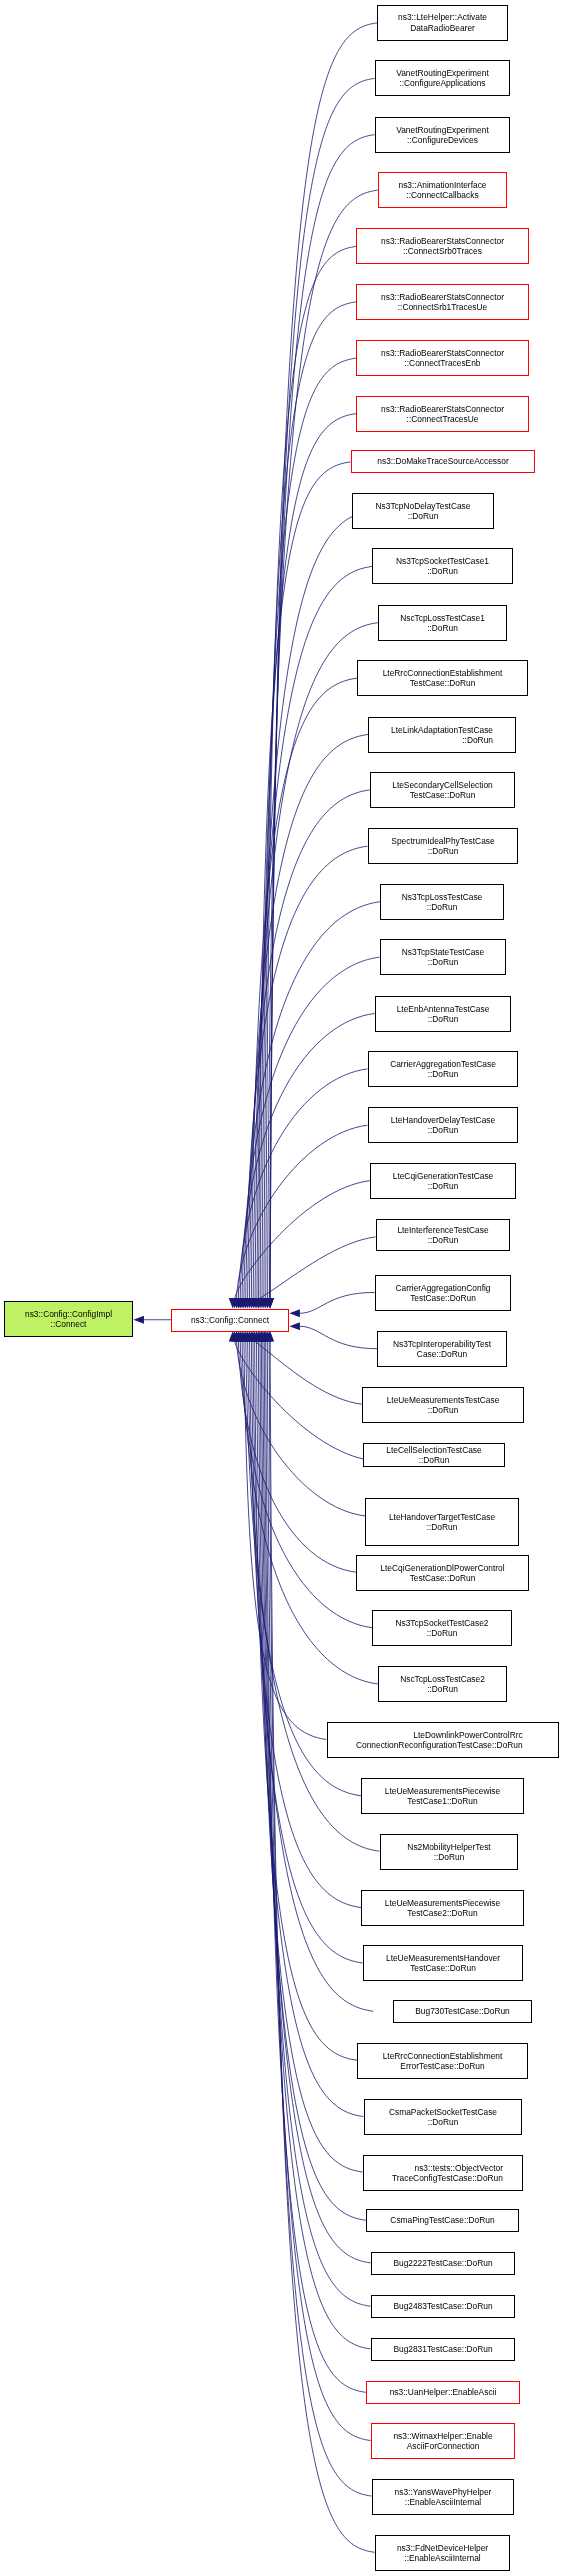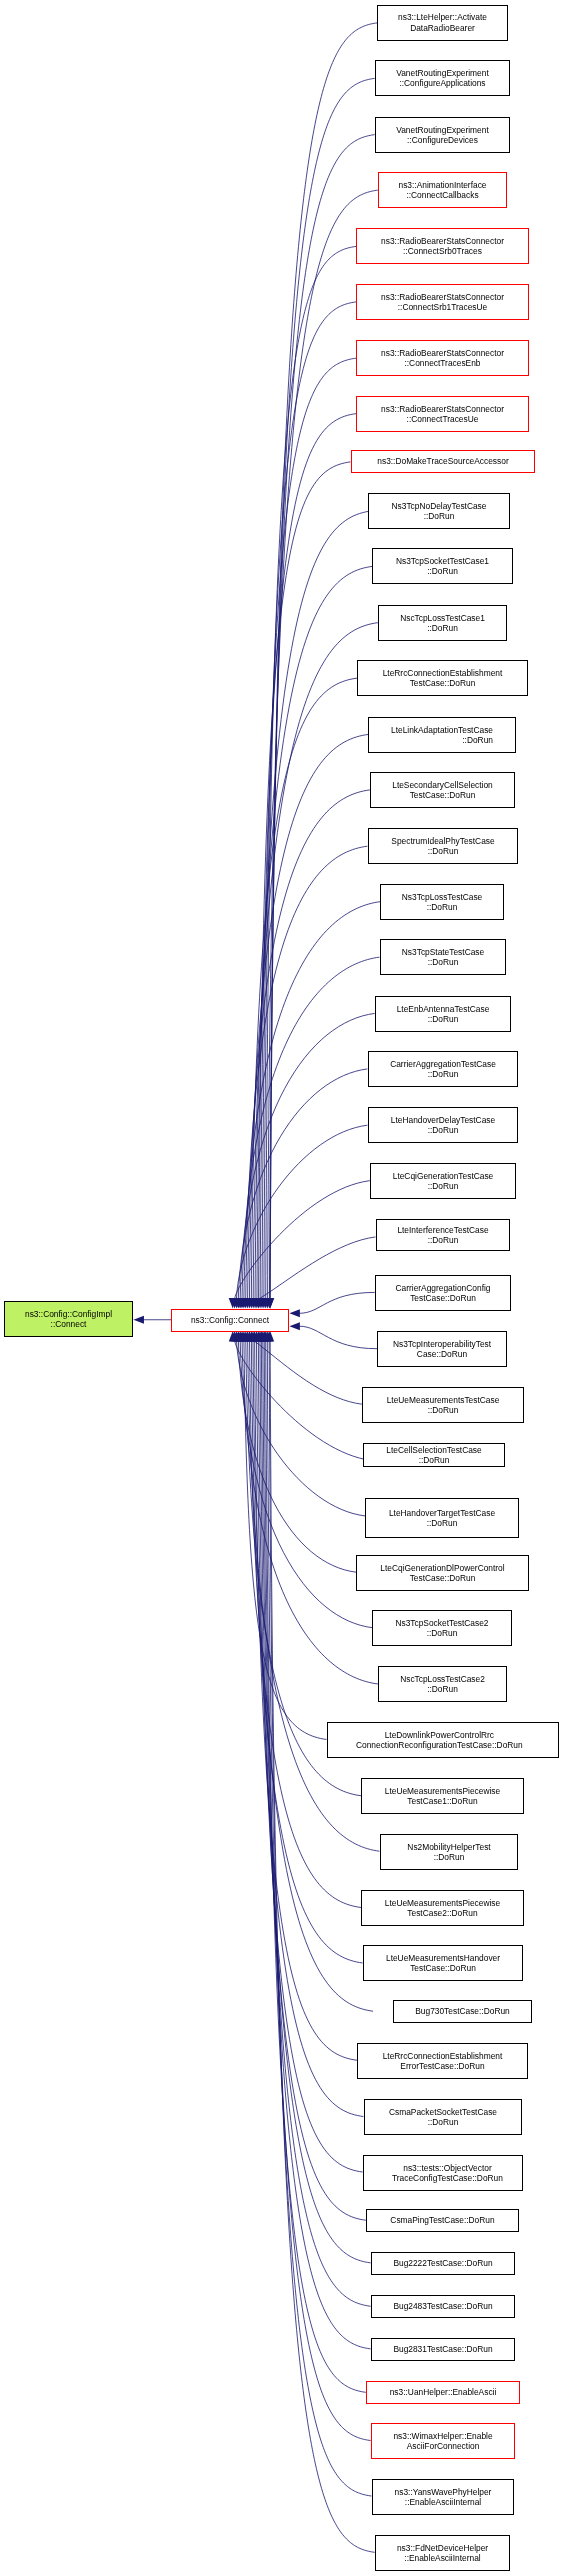--- a/index.html
+++ b/index.html
@@ -5,21 +5,21 @@
   html, body { margin: 0; padding: 0; background: #ffffff; }
   body { width: 562px; height: 2576px; position: relative; overflow: hidden;
          font-family: "Liberation Sans", sans-serif; }
   #edges { position: absolute; left: 0; top: 0; width: 562px; height: 2576px; }
   .node { position: absolute; box-sizing: border-box; border: 0.8px solid #000;
           background: #fff; color: #000; font-size: 8.4px; line-height: 10.5px;
           text-align: center; display: flex; align-items: center; justify-content: center;
           white-space: pre-line; padding: 0 3.2px; }
   .node.red { border-color: #ff0000; }
   .node.root { background: #bef264; }
-  .node.leftalign { text-align: center; justify-content: flex-start; padding-left: 28px; }
+  .node.leftalign { text-align: right; justify-content: flex-start; padding-left: 28px; }
 </style>
 </head>
 <body>
 
 <svg id="edges" xmlns="http://www.w3.org/2000/svg" viewBox="0 0 699 3203" width="562" height="2576">
     <line x1="213" y1="1641" x2="178" y2="1641" stroke="#191970" stroke-width="1"></line>
     <polygon points="166,1641 179,1636 179,1646" fill="#191970"></polygon>
     <path d="M469,28 C389,38 341,148 336,1615" fill="none" stroke="#191970" stroke-width="1"></path>
     <polygon points="336,1627 331,1614 341,1614" fill="#191970"></polygon>
     <path d="M466,97 C386,107 341,217 336,1615" fill="none" stroke="#191970" stroke-width="1"></path>
@@ -134,21 +134,21 @@
 ::ConnectCallbacks</div>
     <div class="node red" style="left: 356px; top: 228px; width: 173px; height: 36px;">ns3::RadioBearerStatsConnector
 ::ConnectSrb0Traces</div>
     <div class="node red" style="left: 356px; top: 284px; width: 173px; height: 36px;">ns3::RadioBearerStatsConnector
 ::ConnectSrb1TracesUe</div>
     <div class="node red" style="left: 356px; top: 340px; width: 173px; height: 36px;">ns3::RadioBearerStatsConnector
 ::ConnectTracesEnb</div>
     <div class="node red" style="left: 356px; top: 396px; width: 173px; height: 36px;">ns3::RadioBearerStatsConnector
 ::ConnectTracesUe</div>
     <div class="node red" style="left: 351px; top: 450px; width: 184px; height: 22.5px;">ns3::DoMakeTraceSourceAccessor</div>
-    <div class="node" style="left: 368px; top: 493px; width: 142px; height: 36px;">Ns3TcpNoDelayTestCase
+    <div class="node" style="left: 352px; top: 493px; width: 142px; height: 36px;">Ns3TcpNoDelayTestCase
 ::DoRun</div>
     <div class="node" style="left: 372px; top: 548px; width: 141px; height: 36px;">Ns3TcpSocketTestCase1
 ::DoRun</div>
     <div class="node" style="left: 378px; top: 605px; width: 129px; height: 36px;">NscTcpLossTestCase1
 ::DoRun</div>
     <div class="node" style="left: 357px; top: 660px; width: 171px; height: 36px;">LteRrcConnectionEstablishment
 TestCase::DoRun</div>
     <div class="node" style="left: 368px; top: 717px; width: 148px; height: 36px; text-align: right;">LteLinkAdaptationTestCase
 ::DoRun</div>
     <div class="node" style="left: 370px; top: 772px; width: 145px; height: 36px;">LteSecondaryCellSelection
@@ -170,21 +170,21 @@
     <div class="node" style="left: 376px; top: 1219px; width: 134px; height: 32px;">LteInterferenceTestCase
 ::DoRun</div>
     <div class="node" style="left: 375px; top: 1275px; width: 136px; height: 36px;">CarrierAggregationConfig
 TestCase::DoRun</div>
     <div class="node" style="left: 377px; top: 1331px; width: 130px; height: 36px;">Ns3TcpInteroperabilityTest
 Case::DoRun</div>
     <div class="node" style="left: 362px; top: 1387px; width: 162px; height: 36px;">LteUeMeasurementsTestCase
 ::DoRun</div>
     <div class="node" style="left: 363px; top: 1443px; width: 142px; height: 24px;">LteCellSelectionTestCase
 ::DoRun</div>
-    <div class="node" style="left: 365px; top: 1498px; width: 154px; height: 40px;">LteHandoverTargetTestCase
+    <div class="node" style="left: 365px; top: 1498px; width: 154px; height: 48px;">LteHandoverTargetTestCase
 ::DoRun</div>
     <div class="node" style="left: 356px; top: 1555px; width: 173px; height: 36px;">LteCqiGenerationDlPowerControl
 TestCase::DoRun</div>
     <div class="node" style="left: 372px; top: 1610px; width: 140px; height: 36px;">Ns3TcpSocketTestCase2
 ::DoRun</div>
     <div class="node" style="left: 378px; top: 1666px; width: 129px; height: 36px;">NscTcpLossTestCase2
 ::DoRun</div>
     <div class="node leftalign" style="left: 327px; top: 1722px; width: 232px; height: 36px;">LteDownlinkPowerControlRrc
 ConnectionReconfigurationTestCase::DoRun</div>
     <div class="node" style="left: 361px; top: 1778px; width: 163px; height: 36px;">LteUeMeasurementsPiecewise

